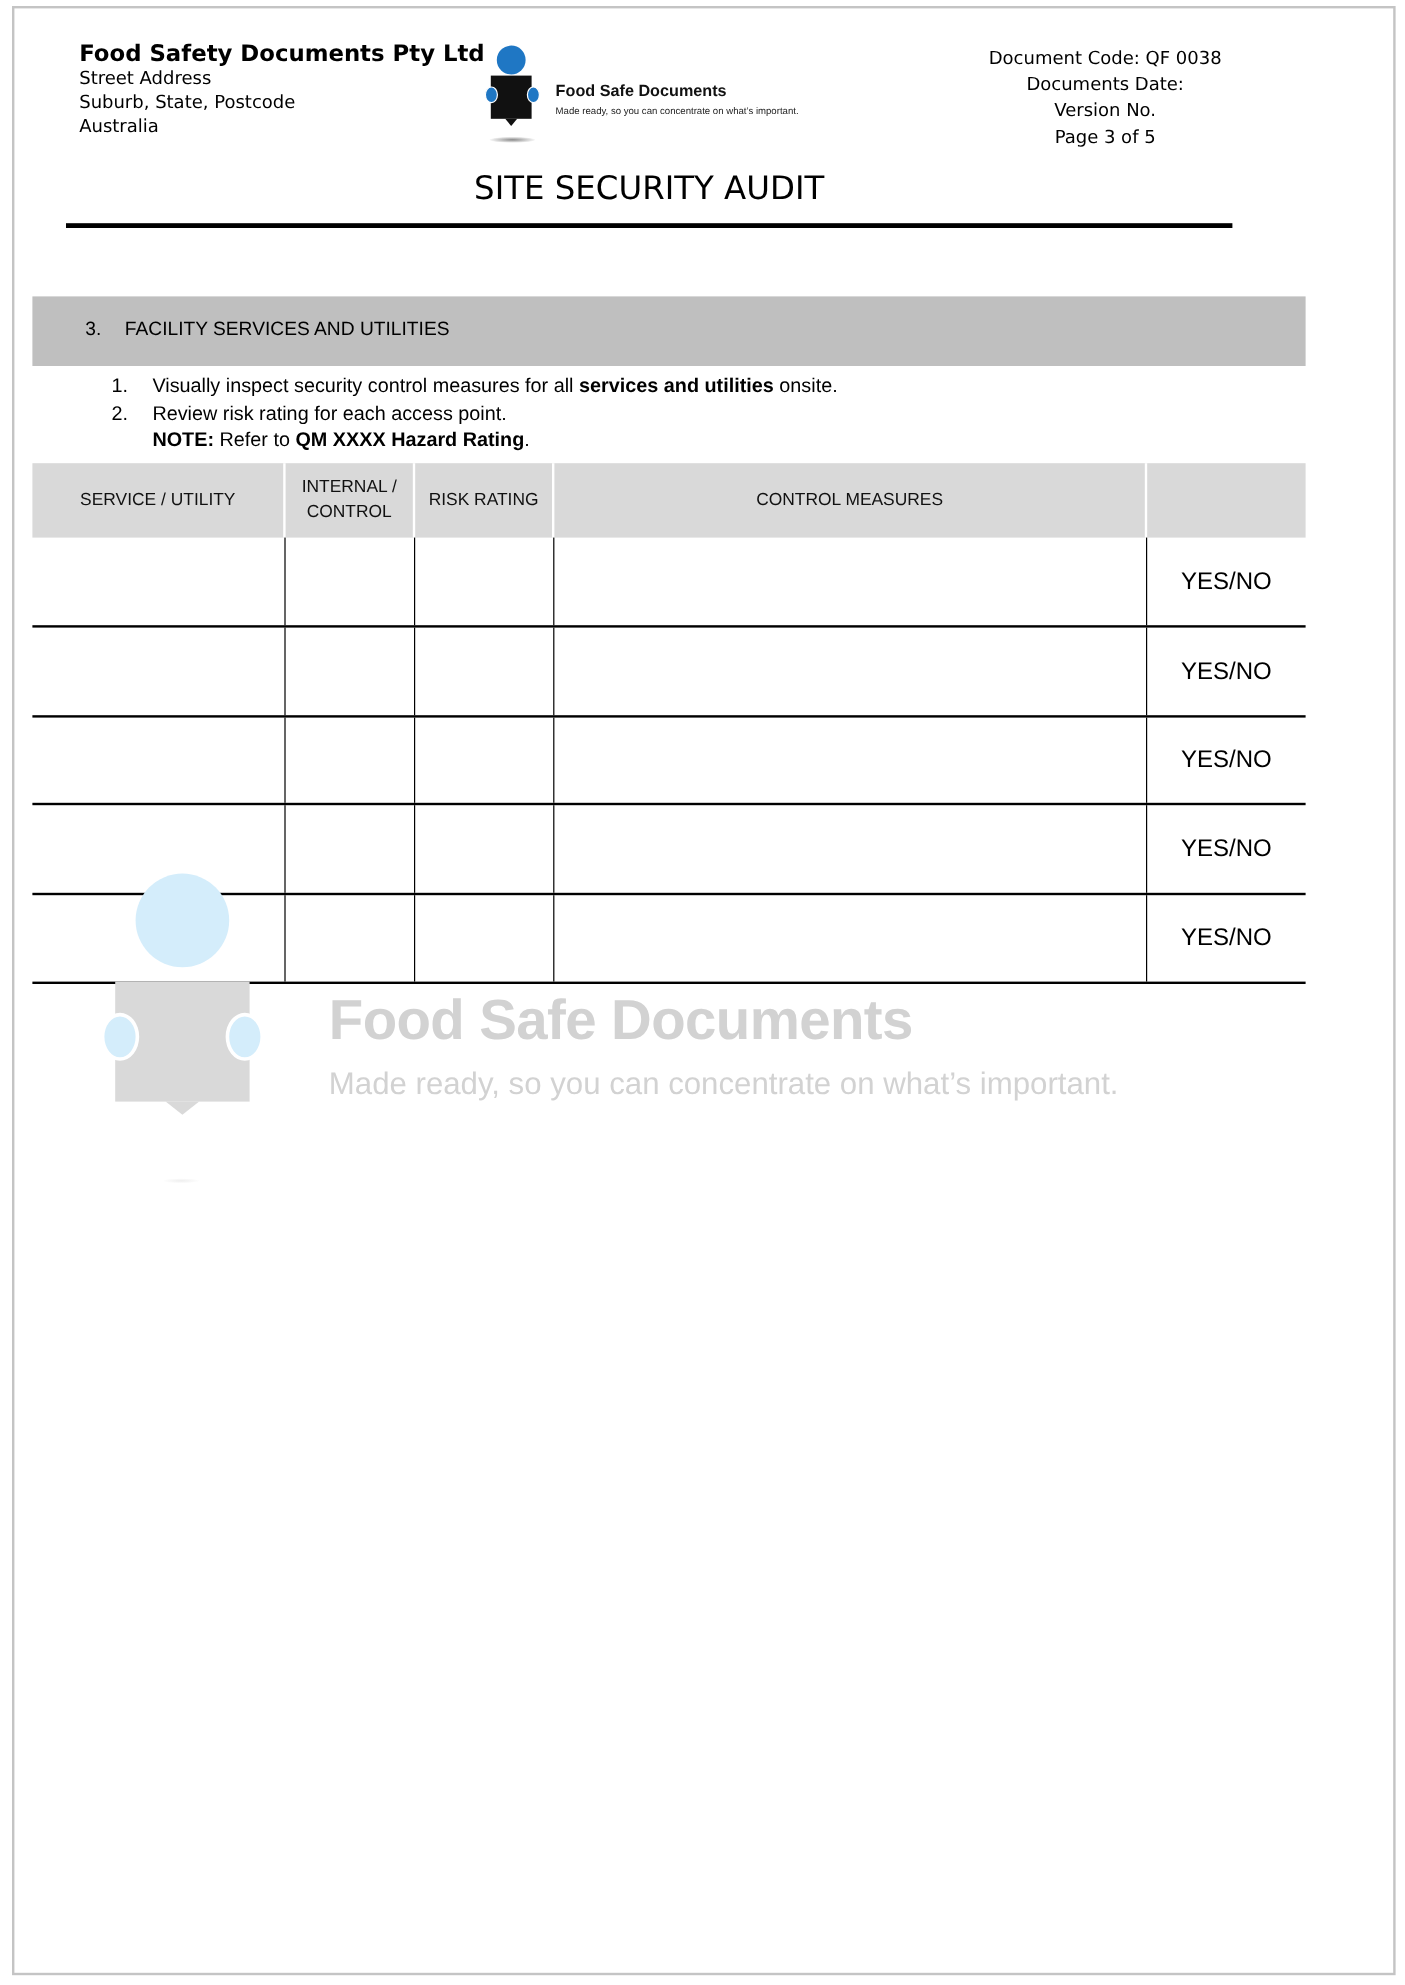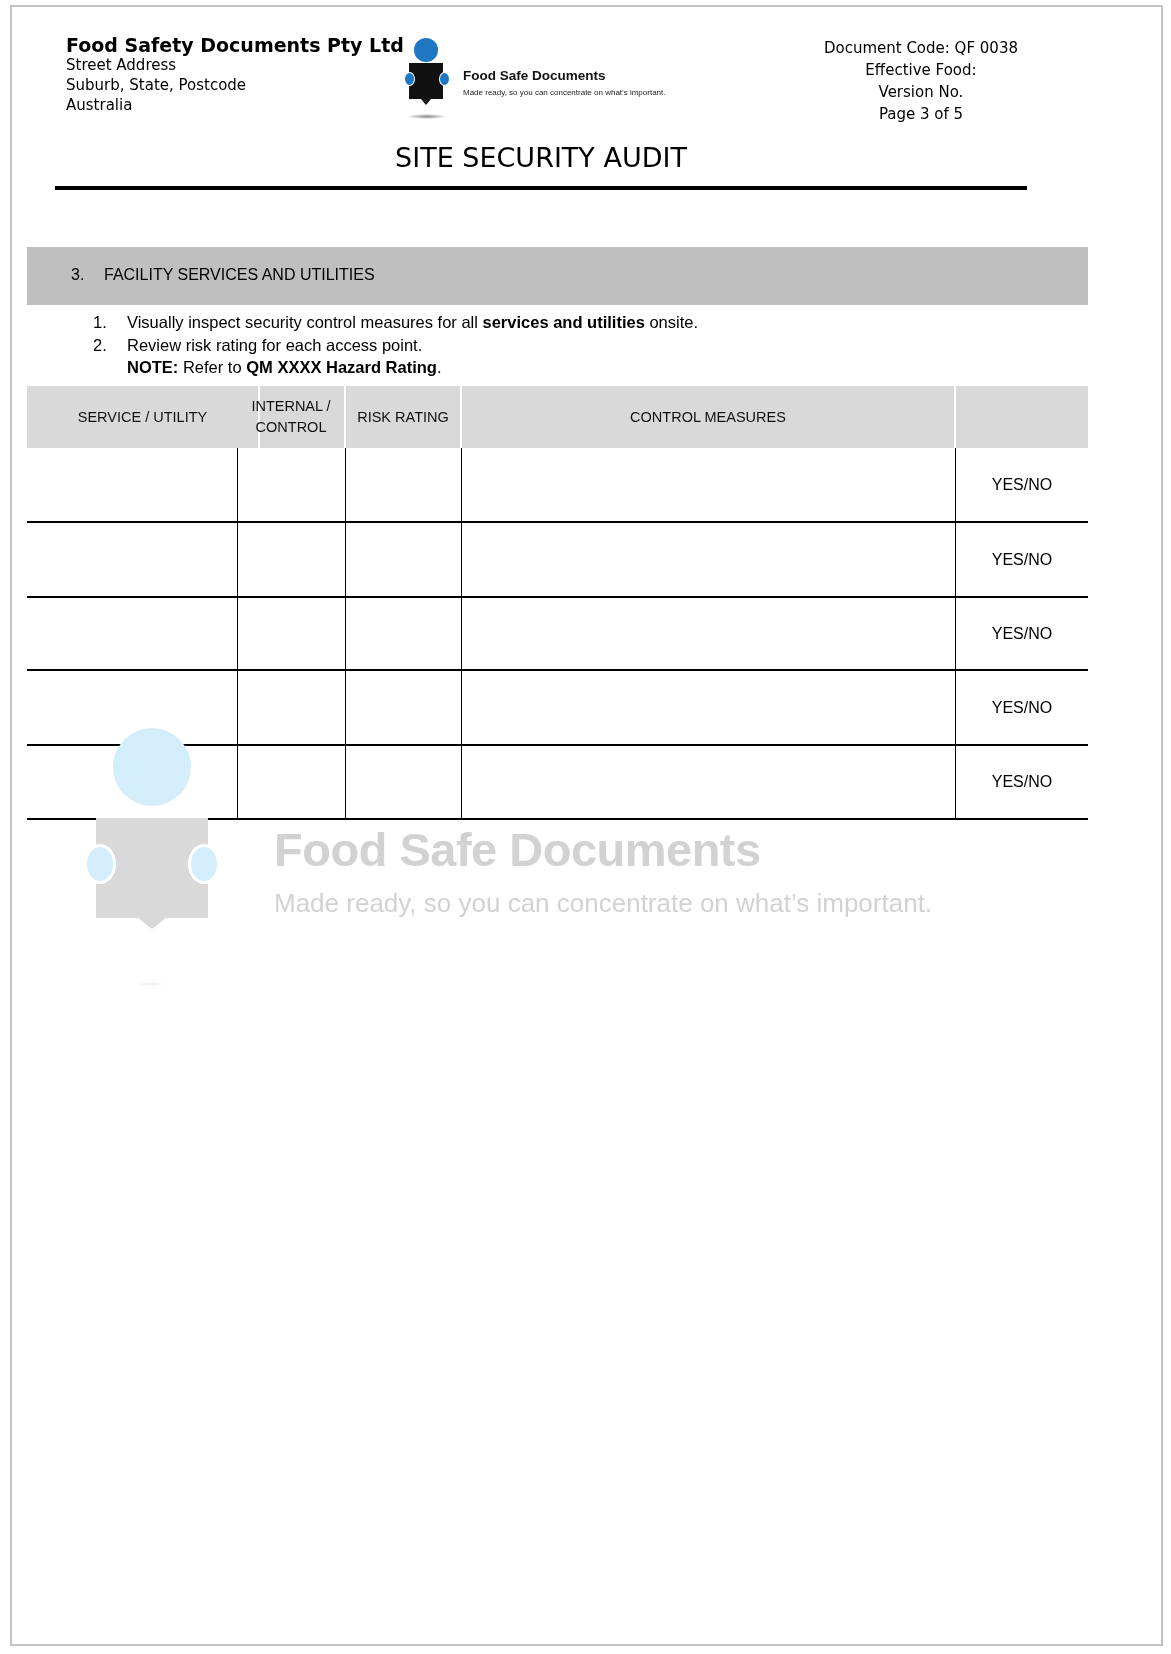--- a/index.html
+++ b/index.html
@@ -47,21 +47,21 @@
   .tbl-head { left: 27px; top: 386px; width: 1061px; height: 62px; background: #d9d9d9; }
   .th { position: absolute; top: 0; height: 62px; display: flex; flex-direction: column; align-items: center; justify-content: center;
         font-size: 14.5px; font-family: "Liberation Sans", sans-serif; color: #111; text-align: center; line-height: 21px; box-sizing: border-box; }
   .th.div { border-right: 2px solid #ffffff; }
   .th .sub { font-size: 13px; margin-top: 8px; }
 
   .row { position: absolute; left: 27px; width: 1061px; border-bottom: 2px solid #000; box-sizing: border-box; }
   .cell { position: absolute; top: 0; bottom: 0; box-sizing: border-box; }
   .cell.vl { border-right: 1.5px solid #000; }
   .cell .yn { position: absolute; left: 0; right: 0; top: 50%; transform: translateY(-50%); text-align: center;
-              font-size: 16px; font-family: "Liberation Sans", sans-serif; }
+              font-size: 20px; font-family: "Liberation Sans", sans-serif; }
 
   
   .wm { left: 82px; top: 728px; width: 920px; height: 260px; pointer-events: none; }
   .wm .head { position: absolute; left: 31px; top: 0; width: 78px; height: 78px; border-radius: 50%; background: #d4edfb; }
   .wm .book { position: absolute; left: 14px; top: 90px; width: 112px; height: 100px; background: #d9d9d9; }
   .wm .book:after { content: ""; position: absolute; left: 42px; bottom: -11px; border-left: 14px solid transparent; border-right: 14px solid transparent; border-top: 11px solid #d9d9d9; }
   .wm .hand-l { position: absolute; left: 2px; top: 116px; width: 26px; height: 34px; border-radius: 50%; background: #d4edfb; border: 3px solid #fff; }
   .wm .hand-r { position: absolute; left: 106px; top: 116px; width: 26px; height: 34px; border-radius: 50%; background: #d4edfb; border: 3px solid #fff; }
   .wm .shadow { position: absolute; left: 54px; top: 254px; width: 30px; height: 4px; border-radius: 50%; background: radial-gradient(ellipse at center, #eeeeee 0%, rgba(255,255,255,0) 75%); }
   .wm .brand { position: absolute; left: 192px; top: 94px; font-size: 47px; font-weight: bold; color: #d2d2d2; white-space: nowrap; font-family: "Liberation Sans", sans-serif; letter-spacing: -0.5px; }
@@ -84,21 +84,21 @@
   <div class="book"></div>
   <div class="hand-l"></div>
   <div class="hand-r"></div>
   <div class="shadow"></div>
   <div class="brand">Food Safe Documents</div>
   <div class="tagline">Made ready, so you can concentrate on what’s important.</div>
 </div>
 
 <div class="abs docmeta">
   <div>Document Code: QF 0038</div>
-  <div>Effective Food:</div>
+  <div>Documents Date:</div>
   <div>Version No.</div>
   <div>Page 3 of 5</div>
 </div>
 
 <div class="abs title">SITE SECURITY AUDIT</div>
 <div class="abs title-rule"></div>
 
 <div class="abs section-bar">
   <span class="num">3.</span>
   <span class="label">FACILITY SERVICES AND UTILITIES</span>
@@ -108,21 +108,21 @@
   <span class="n">1.</span><span>Visually inspect security control measures for all </span><b>services and utilities</b><span> onsite.</span>
 </div>
 <div class="abs instr" style="top:336px;">
   <span class="n">2.</span><span>Review risk rating for each access point.</span>
 </div>
 <div class="abs instr" style="top:358px; left:127px;">
   <b>NOTE:</b><span> Refer to </span><b>QM XXXX Hazard Rating</b><span>.</span>
 </div>
 
 <div class="abs tbl-head">
-  <div class="th div" style="left:0; width:233px;">
+  <div class="th div" style="left:0; width:211px;">
     <span>SERVICE / UTILITY</span>
   </div>
   <div class="th div" style="left:211px; width:108px;">
     <span>INTERNAL /</span>
     <span>CONTROL</span>
   </div>
   <div class="th div" style="left:319px; width:116px;">
     <span>RISK RATING</span>
   </div>
   <div class="th div" style="left:435px; width:494px;">

